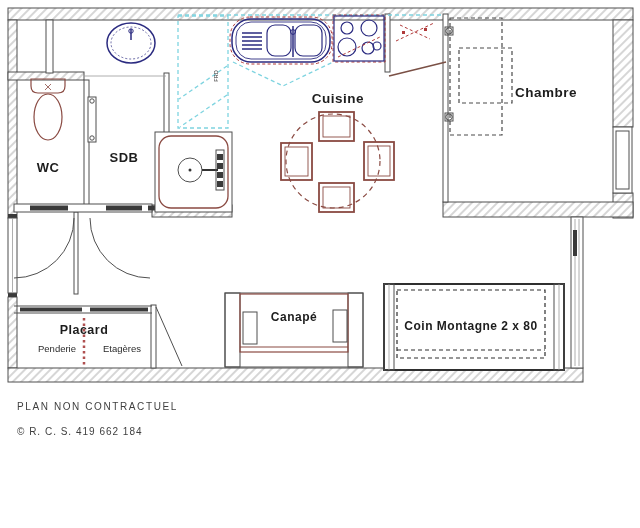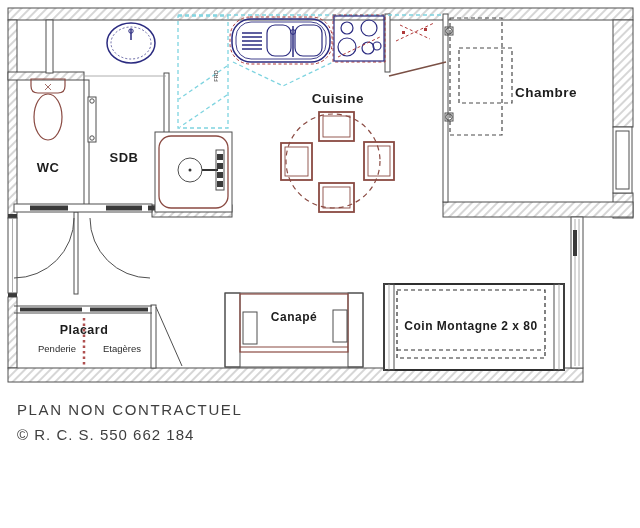--- a/index.html
+++ b/index.html
@@ -13,21 +13,21 @@
   .faint  {stroke:#9a9a9a;stroke-width:.8;fill:none;}
   .navy   {stroke:#2b2b80;fill:none;}
   .brown  {stroke:#8a4a42;fill:none;}
   .reddash{stroke:#b03a3a;fill:none;stroke-dasharray:3 2.4;}
   .cyan   {stroke:#7fd4e0;fill:none;stroke-dasharray:4 3;stroke-width:1.3;}
   .dashfur{stroke:#4a4a4a;fill:none;stroke-dasharray:4 3;stroke-width:1.2;}
   .darkseg{fill:#3a3a3a;stroke:none;}
   .roomlbl{font-family:"Liberation Sans",sans-serif;font-weight:bold;fill:#1d1d1d;
            letter-spacing:.5px;text-anchor:middle;}
   .sublbl {font-family:"Liberation Sans",sans-serif;fill:#2b2b2b;text-anchor:middle;}
-  .footer-line{position:absolute;left:17px;color:#3f3f3f;font-size:15px;
+  .footer-line{position:absolute;left:17px;color:#3f3f3f;font-size:10px;
            letter-spacing:1.6px;font-weight:500;}
 </style>
 </head>
 <body>
 
 <div class="page">
   <svg width="640" height="528" viewBox="0 0 640 528">
     <defs>
       <pattern id="hatch" width="6" height="6" patternUnits="userSpaceOnUse" patternTransform="rotate(-45)">
         <rect width="6" height="6" fill="#ffffff"></rect>
@@ -222,14 +222,14 @@
     <text class="roomlbl" x="338" y="103" font-size="13.5">Cuisine</text>
     <text class="roomlbl" x="546" y="97" font-size="13.5">Chambre</text>
     <text class="roomlbl" x="294" y="321" font-size="12">Canapé</text>
     <text class="roomlbl" x="471" y="330" font-size="12">Coin Montagne 2 x 80</text>
     <text class="roomlbl" x="84" y="334" font-size="12.5">Placard</text>
     <text class="sublbl" x="57" y="352" font-size="9.5">Penderie</text>
     <text class="sublbl" x="122" y="352" font-size="9.5">Etagères</text>
   </svg>
 
   <div class="footer-line" style="top:401px;">PLAN NON CONTRACTUEL</div>
-  <div class="footer-line" style="top:426px;letter-spacing:1px;">© R. C. S. 550 662 184</div>
+  <div class="footer-line" style="top:426px;letter-spacing:1px;">© R. C. S. 419 662 184</div>
 </div>
 
 </body></html>

